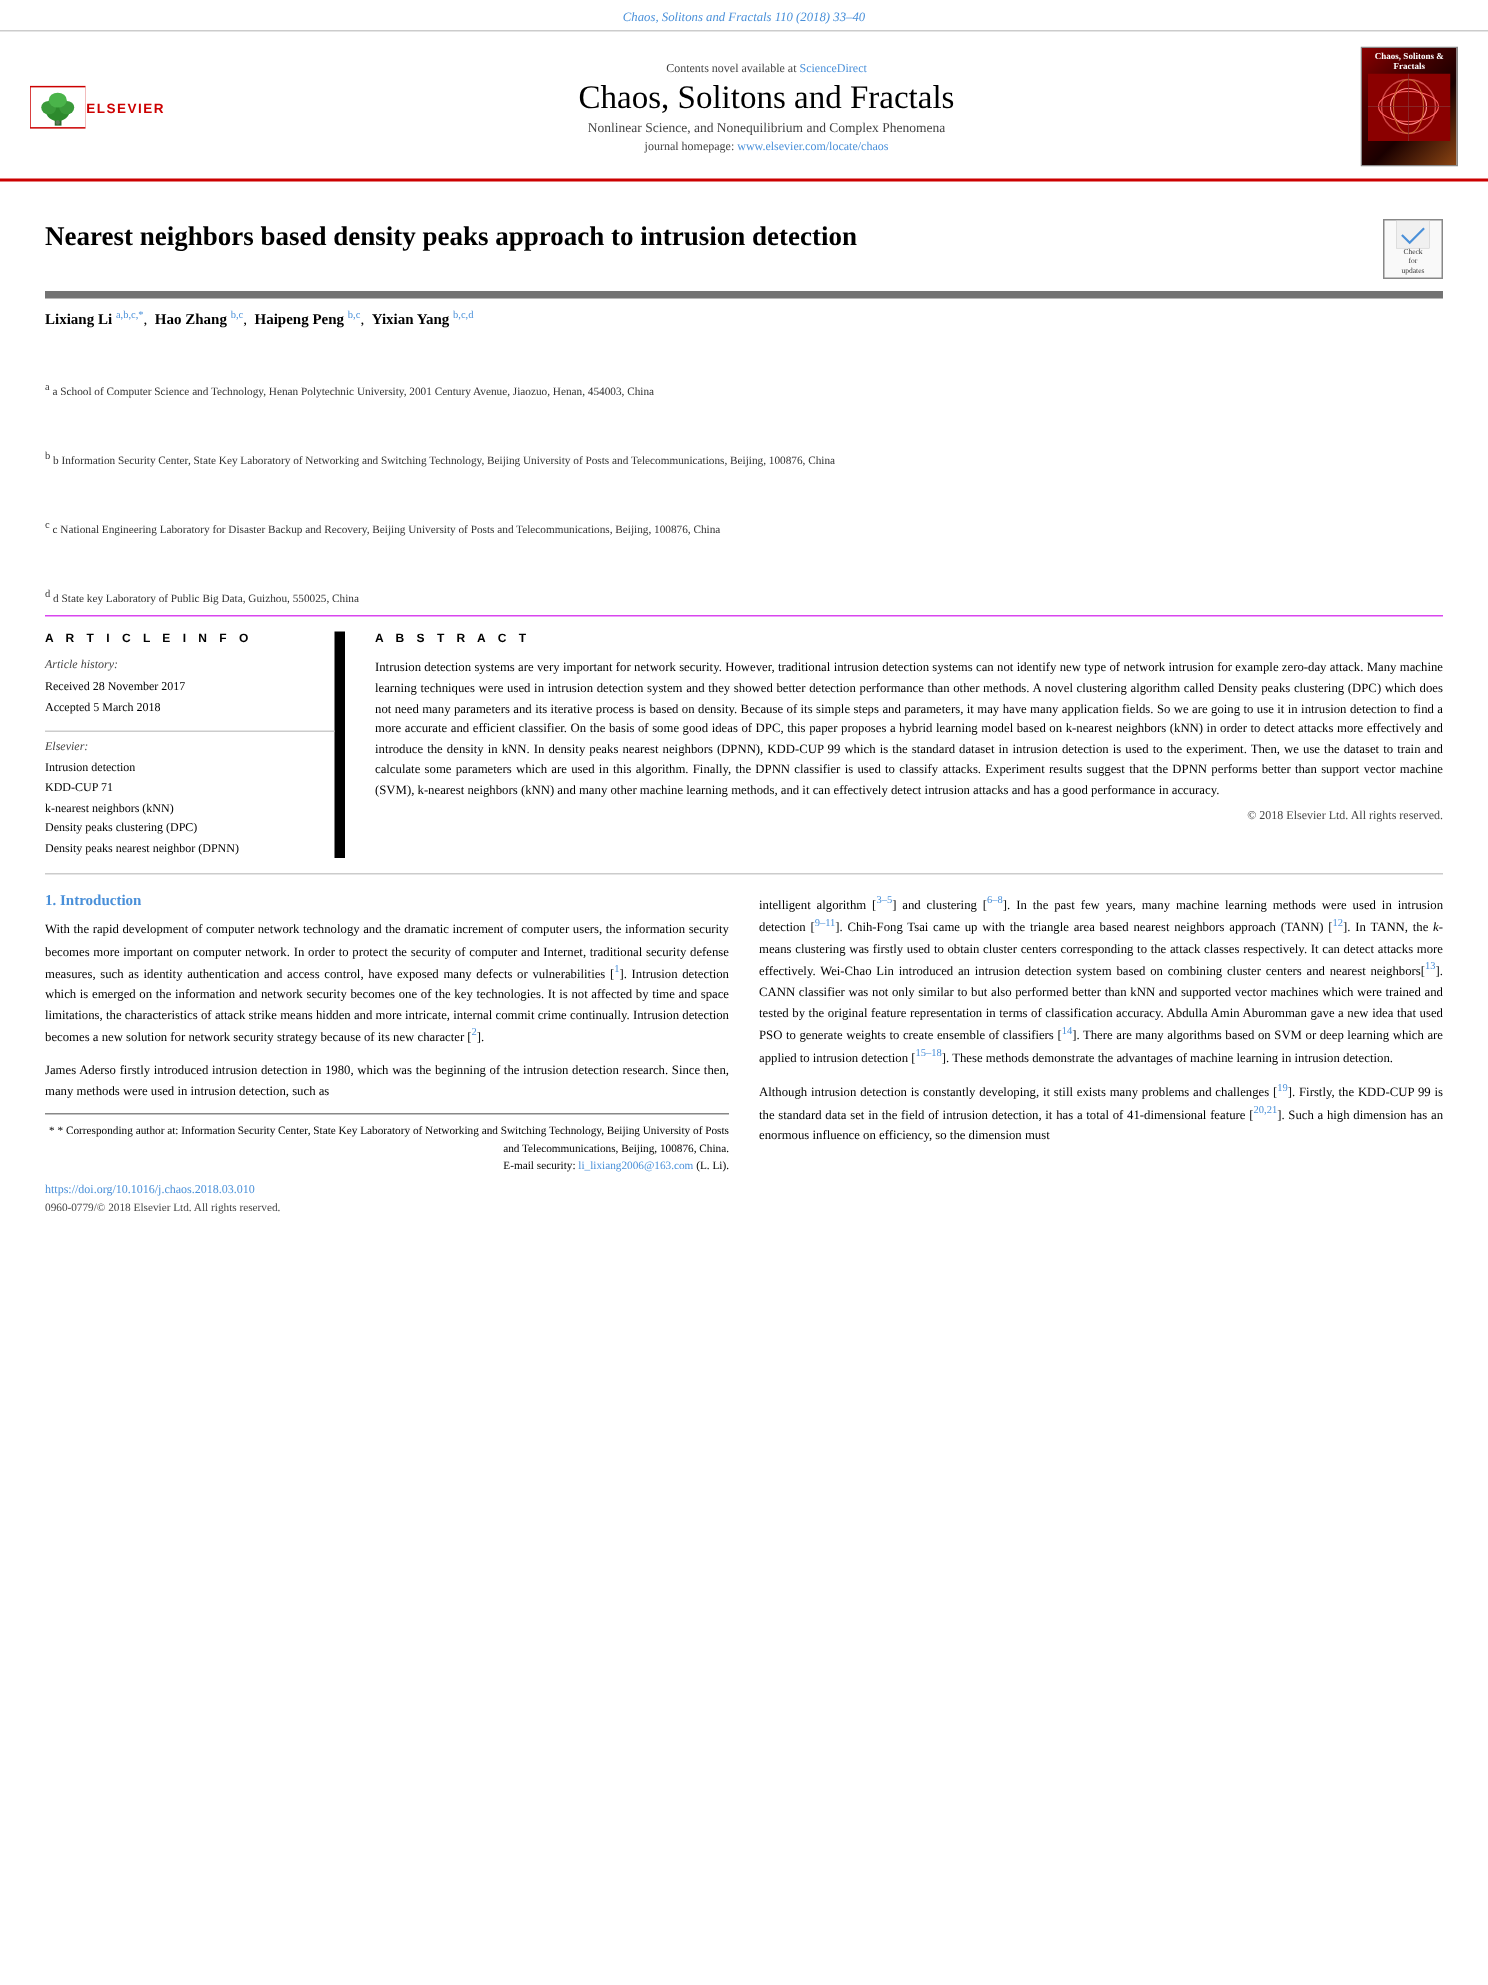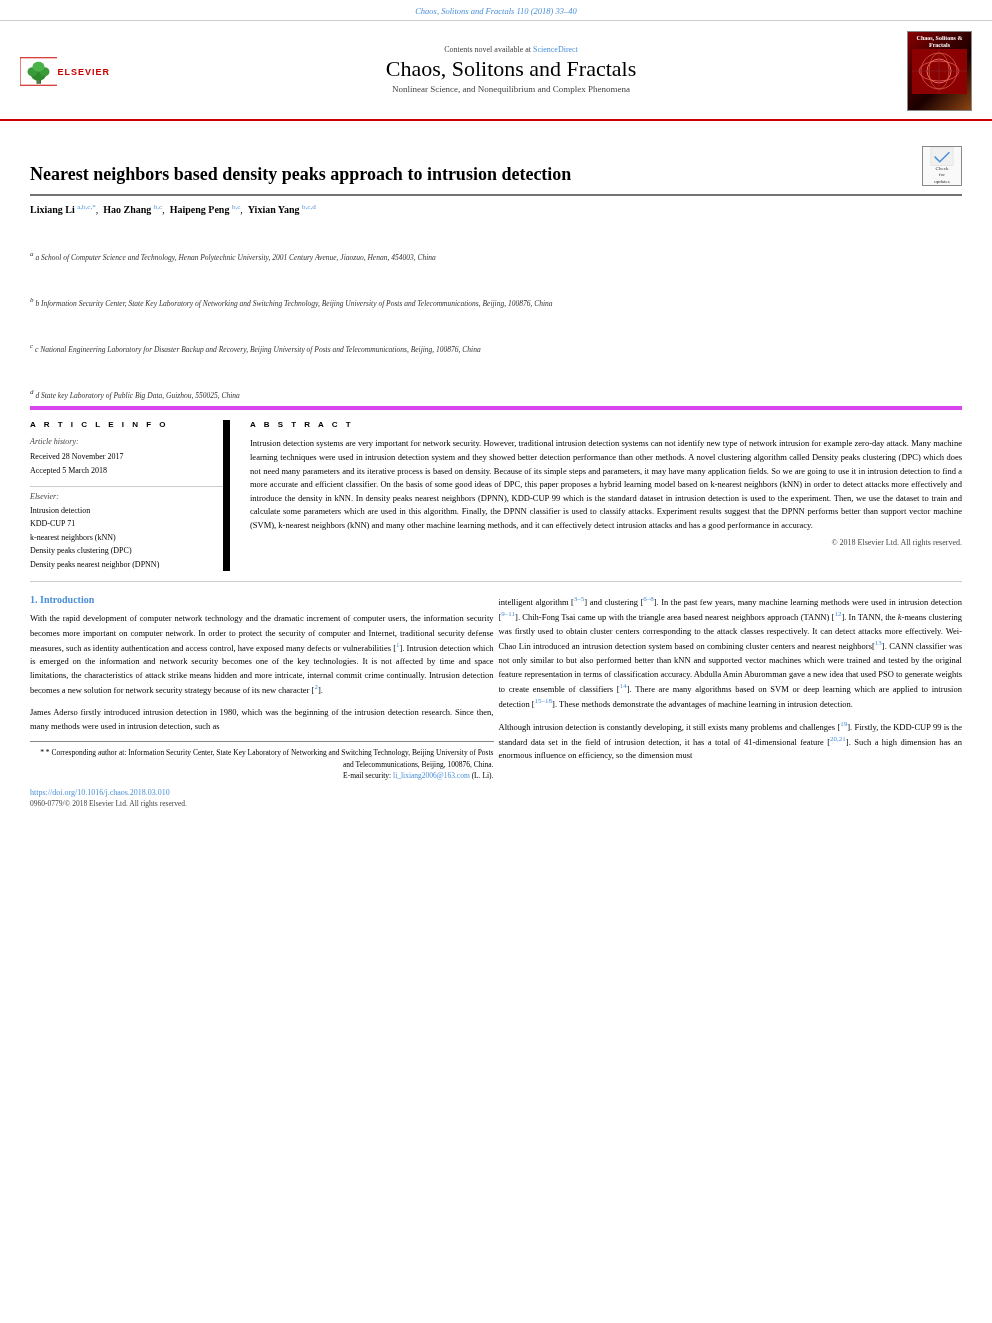--- a/index.html
+++ b/index.html
@@ -128,23 +128,23 @@
     }
 
     
     .main-content {
       padding: 15px 30px 10px;
     }
 
     
     .article-header {
       padding: 10px 0 8px;
-      border-bottom: 2px solid #737373;
-      display: flex;
-      align-items: flex-end;
+      border-bottom: 5px solid #737373;
+      display: flex;
+      align-items: flex-start;
     }
 
     .article-title {
       font-size: 18px;
       font-weight: bold;
       color: #000;
       flex: 1;
       line-height: 1.3;
       font-family: 'Times New Roman', serif;
     }
@@ -170,21 +170,21 @@
     .check-text {
       font-size: 5px;
       text-align: center;
       color: #333;
       line-height: 1.3;
     }
 
     
     .authors-section {
       padding: 6px 0 5px;
-      border-bottom: 4px solid #d946ef;
+      border-bottom: 1px solid #d946ef;
     }
 
     .authors-line {
       font-size: 10px;
       line-height: 1.5;
     }
 
     .author-name {
       font-weight: bold;
     }
@@ -196,21 +196,20 @@
     }
 
     .affiliations {
       margin-top: 4px;
     }
 
     .affiliation-line {
       font-size: 7.5px;
       color: #333;
       line-height: 1.4;
-      font-style: italic;
       margin-top: 33px;
     }
 
     
     .two-col-section {
       display: flex;
       gap: 20px;
       padding: 10px 0;
       border-bottom: 1px solid #ccc;
     }
@@ -272,21 +271,21 @@
     .copyright-line {
       font-size: 8px;
       color: #444;
       text-align: right;
       margin-top: 6px;
     }
 
     
     .body-two-col {
       display: flex;
-      gap: 5px;
+      gap: 20px;
       padding-top: 12px;
     }
 
     .body-col {
       flex: 1;
     }
 
     .section-heading {
       font-size: 10px;
       font-weight: bold;
@@ -373,20 +372,24 @@
       </div>
     </div>
 
     <div class="journal-title-block">
       <div class="contents-available">
         <span>Contents novel available at</span>
         <a class="science-direct-link" href="#">ScienceDirect</a>
       </div>
       <div class="journal-main-title">Chaos, Solitons and Fractals</div>
       <div class="journal-subtitle">Nonlinear Science, and Nonequilibrium and Complex Phenomena</div>
+      <div class="journal-homepage">
+        <span>journal homepage:</span>
+        <a class="science-direct-link" href="#">www.elsevier.com/locate/chaos</a>
+      </div>
     </div>
 
     <div class="journal-cover-img">
       <div class="cover-box">
         <svg width="55" height="45" viewBox="0 0 55 45">
           <rect width="55" height="45" fill="#8B0000"></rect>
 
           <circle cx="27" cy="22" r="18" fill="none" stroke="#cc4444" stroke-width="1"></circle>
           <circle cx="27" cy="22" r="12" fill="none" stroke="#ff8888" stroke-width="0.8"></circle>
           <ellipse cx="27" cy="22" rx="20" ry="10" fill="none" stroke="#ff6666" stroke-width="0.7"></ellipse>

